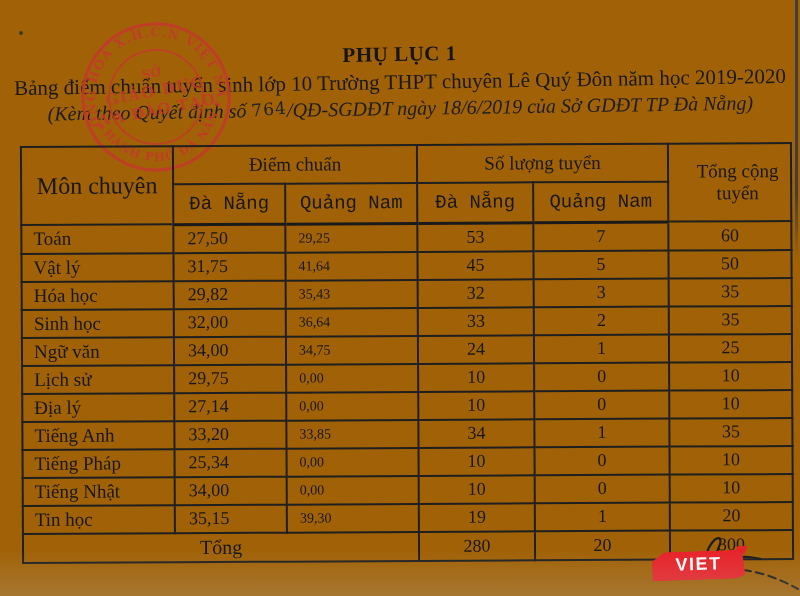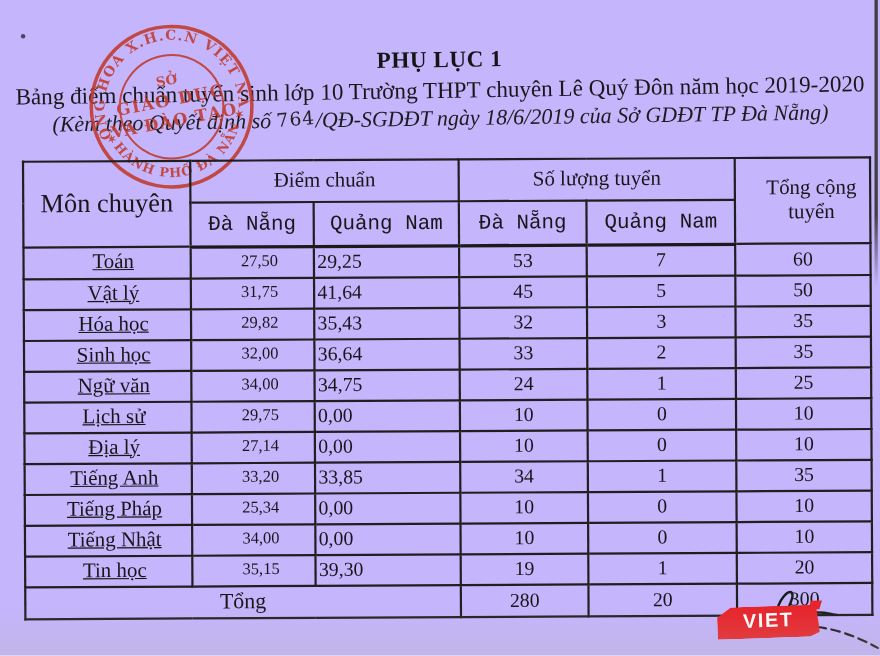--- a/index.html
+++ b/index.html
@@ -5,21 +5,21 @@
   html,body{margin:0;padding:0;}
   body{
     width:800px;height:596px;overflow:hidden;
     background:#ffffff;
     font-family:"Liberation Serif","DejaVu Serif",serif;
     color:#1a1a1a;
     position:relative;
   }
   .page{
     position:absolute;inset:0;
-    background:#c4b5fd;
+    background:#a16207;
     overflow:hidden;
   }
   
   .scan-line-right{
     position:absolute;left:795px;top:0;width:3px;height:260px;
     background:linear-gradient(#3f3f3f 75%,rgba(63,63,63,0));
   }
   .speck{
     position:absolute;left:19px;top:31px;width:4px;height:4px;
     border-radius:50%;background:#2c2c2c;opacity:.8;
@@ -74,23 +74,23 @@
     color:#171717;
     padding:0;
   }
   .score-table thead th{
     font-size:19px;text-align:center;vertical-align:middle;
   }
   .score-table thead tr.sub-row th{border-bottom:3px solid #1a1a1a;font-family:Liberation Mono, monospace;}
   .score-table th.h-subject{font-size:24px;border-radius:18px;}
   .score-table th.h-total{font-size:19px;line-height:1.15;padding-left:16px;}
   .score-table tbody td{font-size:19px;height:26px;vertical-align:middle;}
-  .score-table td.c-subject{text-align:center;padding-left:11px;text-decoration:underline;}
-  .score-table td.c-score-dn{text-align:center;padding-left:13px;font-size:15px;margin-left:16px;}
-  .score-table td.c-score-qn{text-align:left;padding-left:2px;font-size:18px;}
+  .score-table td.c-subject{text-align:left;padding-left:11px;}
+  .score-table td.c-score-dn{text-align:left;padding-left:13px;font-size:18px;margin-left:16px;}
+  .score-table td.c-score-qn{text-align:left;padding-left:12px;font-size:14px;}
   .score-table td.c-num{text-align:center;font-size:18px;margin-top:39px;}
   .score-table tfoot td{font-size:19px;height:27px;vertical-align:middle;}
   .score-table td.f-label{text-align:center;font-size:20px;}
   .row1-h{height:38px;}
   .row2-h{height:40px;}
   
   .viet-logo{
     position:absolute;left:652px;top:551px;width:93px;height:29px;
     background:#e8232a;
     clip-path:polygon(14% 0,97% 1%,100% 86%,90% 100%,0 100%,0 32%);

